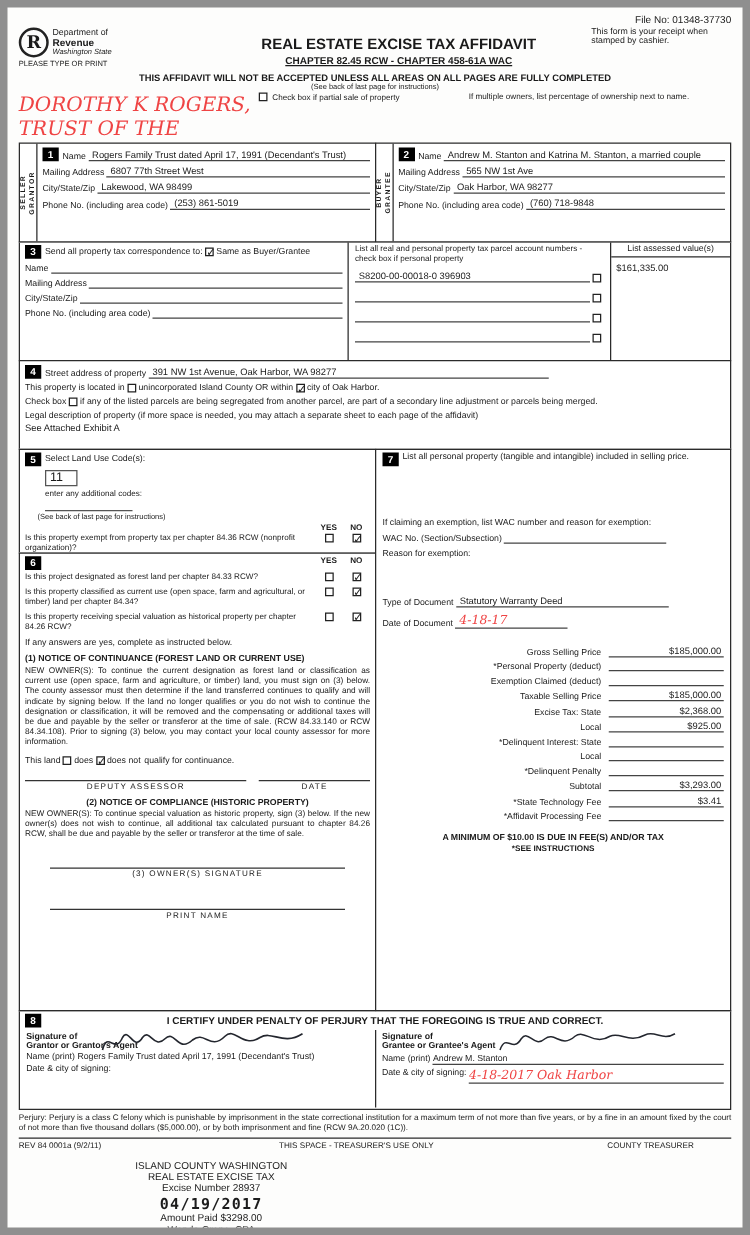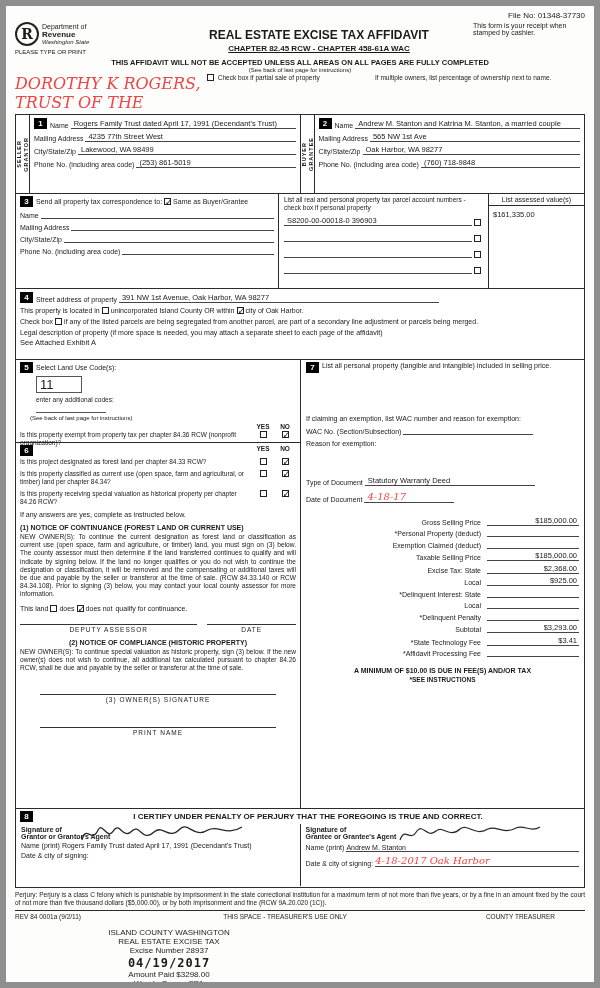--- a/index.html
+++ b/index.html
@@ -79,21 +79,21 @@
         <span class="vword">GRANTOR</span>
       </div>
       <div style="flex:1; padding:2px 4px;">
         <div class="field" style="margin-top:1px;">
           <span class="badge">1</span>
           <span class="fl">Name</span>
           <span class="fv" style="white-space:normal; line-height:8.5px;">Rogers Family Trust dated April 17, 1991 (Decendant's Trust)</span>
         </div>
         <div class="field">
           <span class="fl">Mailing Address</span>
-          <span class="fv">4235 77th Street West</span>
+          <span class="fv">6807 77th Street West</span>
         </div>
         <div class="field">
           <span class="fl">City/State/Zip</span>
           <span class="fv">Lakewood, WA 98499</span>
         </div>
         <div class="field">
           <span class="fl">Phone No. (including area code)</span>
           <span class="fv">(253) 861-5019</span>
         </div>
       </div>
@@ -200,21 +200,21 @@
   <div class="row" style="margin-top:-1px;">
     <div style="flex:0 0 286px;">
 
       <div class="box" style="height:84px; padding:2px 4px;">
         <div class="row">
           <div style="flex:1;">
             <div class="row f7" style="align-items:center;">
               <span class="badge">5</span>
               <span>Select Land Use Code(s):</span>
             </div>
-            <div style="width:46px; border:1px solid #555; margin:3px 0 0 16px; padding:0 3px; font-size:13px; min-height:10px;">11</div>
+            <div style="width:26px; border:1px solid #555; margin:3px 0 0 16px; padding:0 3px; font-size:10px; min-height:10px;">11</div>
             <div class="f65" style="margin:3px 0 0 16px;">enter any additional codes:</div>
             <div style="width:70px; border-bottom:1px solid #555; margin:2px 0 0 16px; min-height:8px;"></div>
             <div class="f6" style="margin:2px 0 0 10px;">(See back of last page for instructions)</div>
           </div>
         </div>
         <div class="row" style="margin-top:2px;">
           <span class="q-text"></span>
           <span class="yn-col b">YES</span>
           <span class="yn-col b">NO</span>
         </div>
@@ -383,21 +383,21 @@
           <span>Signature of</span><br>
           <span>Grantee or Grantee's Agent</span>
         </div>
         <svg class="sig-svg" width="150" height="26" viewBox="0 0 150 26" style="left:95px; top:-2px;">
           <path d="M4,18 C9,4 14,21 21,9 C27,1 31,17 40,9 C48,3 53,17 64,7 C72,1 79,15 92,7 C100,3 107,13 120,6 C128,2 134,11 144,5" stroke="#23262e" stroke-width="1.2" fill="none"></path>
         </svg>
         <div class="row f7" style="margin-top:4px;">
           <span class="fl">Name (print)</span>
           <span style="font-size:7px; border-bottom:1px solid #444; flex:1;">Andrew M. Stanton</span>
         </div>
-        <div class="row" style="margin-top:3px; align-items:flex-end;">
+        <div class="row" style="margin-top:3px; align-items:flex-start;">
           <span class="fl">Date &amp; city of signing:</span>
           <span class="hand" style="font-size:10px; border-bottom:1px solid #444; flex:1;">4-18-2017 Oak Harbor</span>
         </div>
       </div>
     </div>
   </div>
 
   <div class="f65" style="margin-top:3px; line-height:7.8px; text-align:justify;">Perjury: Perjury is a class C felony which is punishable by imprisonment in the state correctional institution for a maximum term of not more than five years, or by a fine in an amount fixed by the court of not more than five thousand dollars ($5,000.00), or by both imprisonment and fine (RCW 9A.20.020 (1C)).</div>
   <div class="row f65" style="margin-top:3px; border-top:1px solid #2b2b2b; padding-top:2px;">
     <span style="flex:1;">REV 84 0001a (9/2/11)</span>

